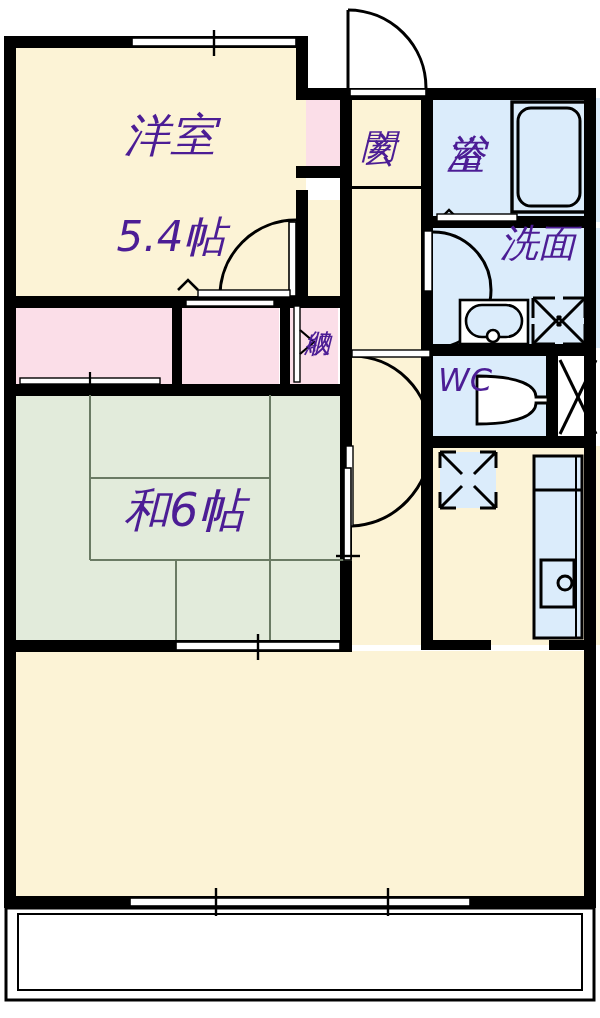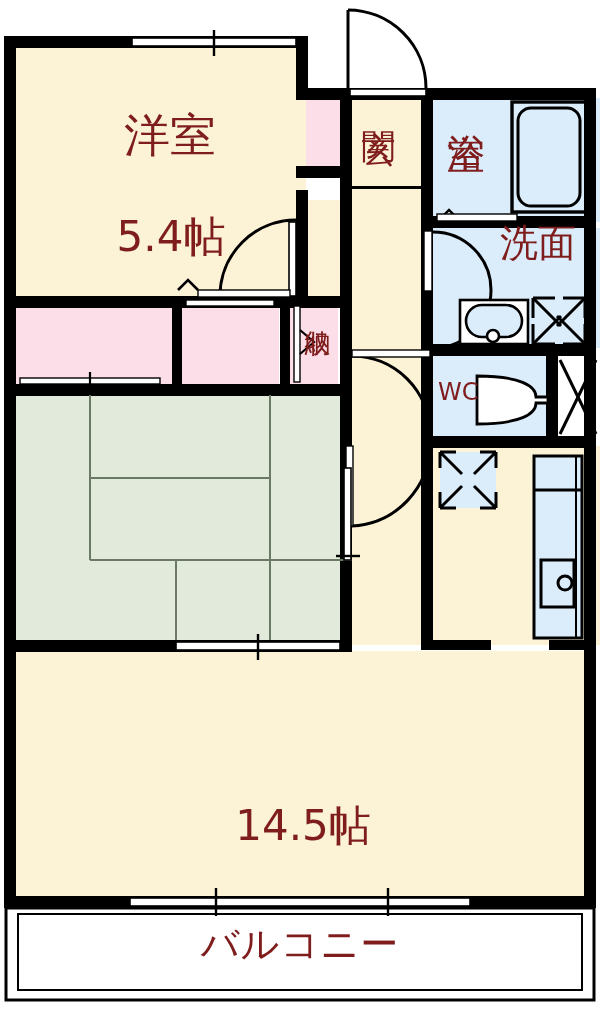--- a/index.html
+++ b/index.html
@@ -16,26 +16,27 @@
     height: 1018px;
     background: #ffffff;
     overflow: hidden;
   }
   
   .abs { position: absolute; box-sizing: border-box; }
   .wall { background: #000000; }
   .room { box-sizing: border-box; }
   .label {
     position: absolute;
-    color: #7f1d1d;
+    color: #4c1d95;
     text-align: center;
     line-height: 1.0;
     white-space: pre;
     font-weight: 500;
     letter-spacing: 0px;
+    font-style: italic;
   }
   .vlabel {
     writing-mode: vertical-rl;
     text-orientation: upright;
     line-height: 1.02;
   }
   svg.ov {
     position: absolute;
     left: 0; top: 0;
     width: 600px; height: 1018px;
@@ -261,22 +262,21 @@
 
   <div class="label" style="left:100px; top:112px; width:140px; font-size:46px;">洋室</div>
   <div class="label" style="left:88px; top:216px; width:166px; font-size:42px;">5.4帖</div>
 
   <div class="label vlabel" style="left:358px; top:104px; width:38px; font-size:34px;">玄関</div>
 
   <div class="label vlabel" style="left:443px; top:104px; width:42px; font-size:38px;">浴室</div>
 
   <div class="label" style="left:486px; top:224px; width:104px; font-size:38px;">洗面</div>
 
-  <div class="label" style="left:438px; top:380px; width:40px; font-size:24px; text-align:left; line-height:1.06;">WC</div>
+  <div class="label" style="left:438px; top:364px; width:40px; font-size:32px; text-align:left; line-height:1.06;">WC</div>
 
   <div class="label vlabel" style="left:297px; top:310px; width:34px; font-size:26px;">収納</div>
 
-
-  <div class="label" style="left:220px; top:805px; width:166px; font-size:42px;">14.5帖</div>
-
-  <div class="label" style="left:168px; top:925px; width:264px; font-size:38px; letter-spacing:1px;">バルコニー</div>
+  <div class="label" style="left:96px; top:487px; width:176px; font-size:46px;">和6帖</div>
+
+
 
 </div>
 
 </body></html>

